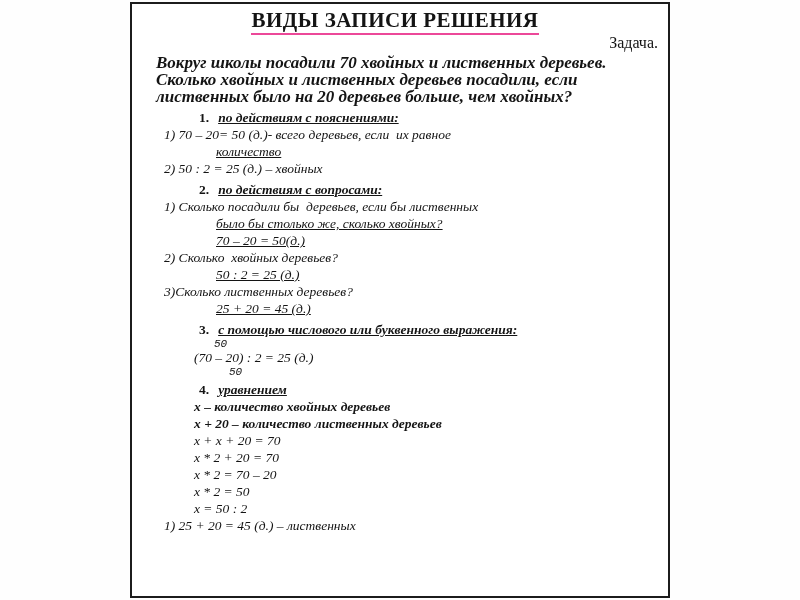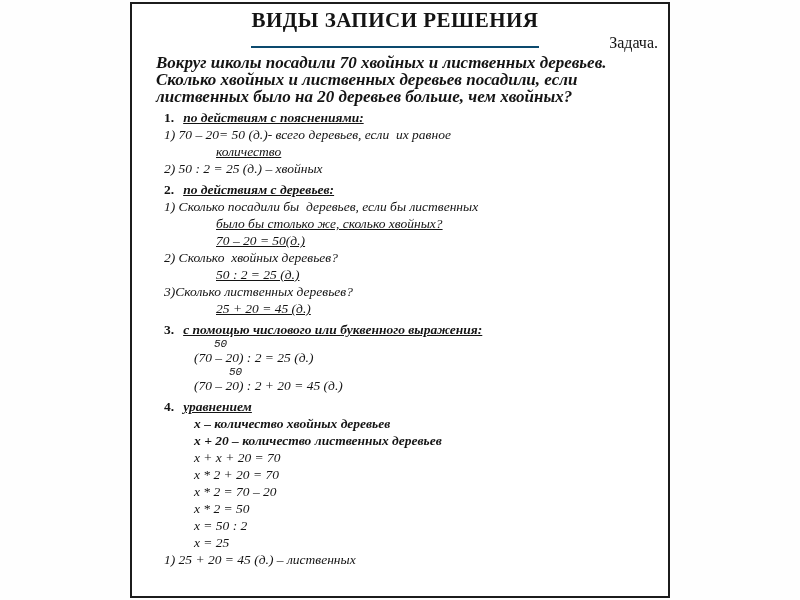--- a/index.html
+++ b/index.html
@@ -24,38 +24,38 @@
     padding: 4px 10px 4px 0;
     overflow: hidden;
   }
   .title {
     text-align: center;
     font-size: 21px;
     font-weight: bold;
     letter-spacing: 0.5px;
     line-height: 24px;
   }
-  .title span { border-bottom: 2px solid #0c4a6e; padding-bottom: 14px; }
+  .title span { border-bottom: 2px solid #ec4899; padding-bottom: 1px; }
   .subtitle {
     text-align: right;
     font-size: 16px;
     line-height: 19px;
     margin-top: 1px;
   }
   .problem {
     font-weight: bold;
     font-style: italic;
     font-size: 17px;
     line-height: 17px;
     padding-left: 24px;
     margin-top: 2px;
   }
   .section { margin-top: 4px; }
   .sec-head {
-    padding-left: 32px;
+    padding-left: 67px;
     font-size: 13.5px;
     line-height: 17px;
   }
   .sec-num { font-weight: bold; margin-right: 9px; }
   .sec-title {
     font-weight: bold;
     font-style: italic;
     text-decoration: underline;
   }
   .line {
@@ -99,50 +99,48 @@
       <div class="sec-head">
         <span class="sec-num">1.</span><span class="sec-title">по действиям с пояснениями:</span>
       </div>
       <div class="line l1">1) 70 – 20= 50 (д.)- всего деревьев, если  их равное</div>
       <div class="line l2">количество</div>
       <div class="line l1">2) 50 : 2 = 25 (д.) – хвойных</div>
     </div>
 
     <div class="section">
       <div class="sec-head">
-        <span class="sec-num">2.</span><span class="sec-title">по действиям с деревьев:</span>
+        <span class="sec-num">2.</span><span class="sec-title">по действиям с вопросами:</span>
       </div>
       <div class="line l1">1) Сколько посадили бы  деревьев, если бы лиственных</div>
       <div class="line l2">было бы столько же, сколько хвойных?</div>
       <div class="line l2">70 – 20 = 50(д.)</div>
       <div class="line l1">2) Сколько  хвойных деревьев?</div>
       <div class="line l2">50 : 2 = 25 (д.)</div>
       <div class="line l1">3)Сколько лиственных деревьев?</div>
       <div class="line l2">25 + 20 = 45 (д.)</div>
     </div>
 
     <div class="section">
       <div class="sec-head">
         <span class="sec-num">3.</span><span class="sec-title">с помощью числового или буквенного выражения:</span>
       </div>
       <div class="over over1">50</div>
       <div class="line l3">(70 – 20) : 2 = 25 (д.)</div>
       <div class="over over2">50</div>
-      <div class="line l3">(70 – 20) : 2 + 20 = 45 (д.)</div>
     </div>
 
     <div class="section">
       <div class="sec-head">
         <span class="sec-num">4.</span><span class="sec-title">уравнением</span>
       </div>
       <div class="line l3 bold">х – количество хвойных деревьев</div>
       <div class="line l3 bold">х + 20 – количество лиственных деревьев</div>
       <div class="line l3">х + х + 20 = 70</div>
       <div class="line l3">х * 2 + 20 = 70</div>
       <div class="line l3">х * 2 = 70 – 20</div>
       <div class="line l3">х * 2 = 50</div>
       <div class="line l3">х = 50 : 2</div>
-      <div class="line l3">х = 25</div>
       <div class="line l1">1) 25 + 20 = 45 (д.) – лиственных</div>
     </div>
 
   </div>
 </div>
 
 </body></html>

